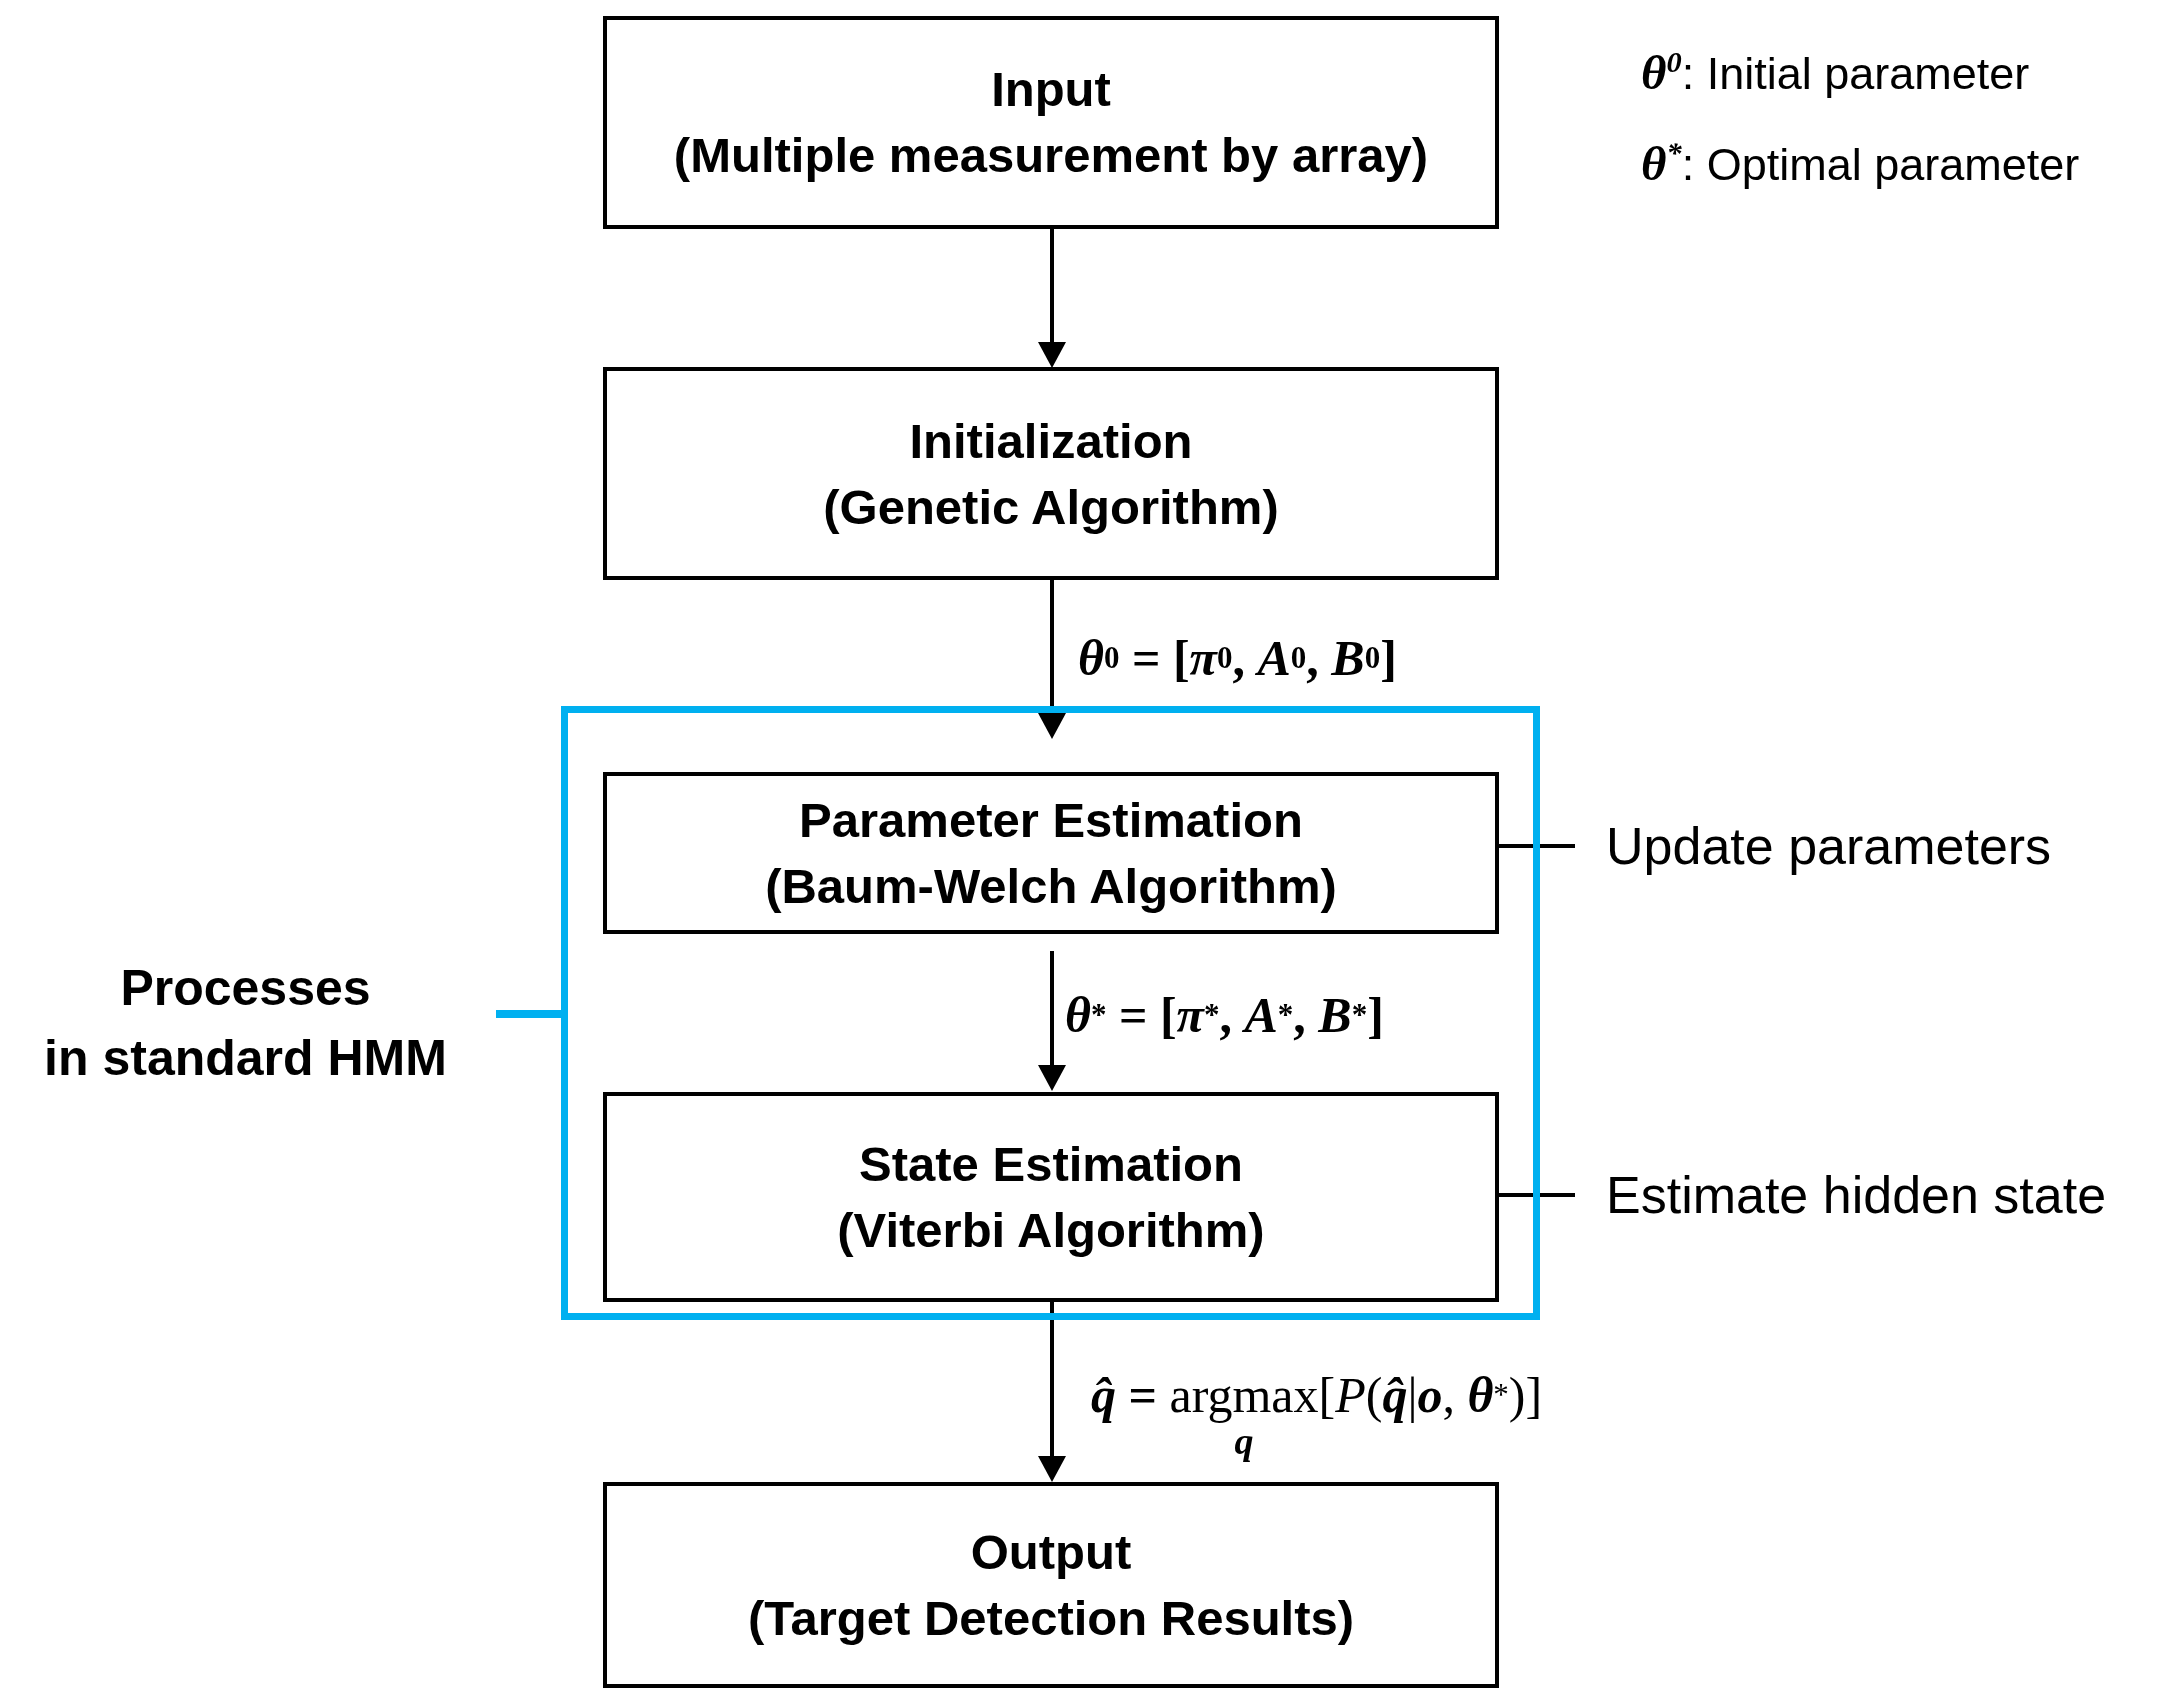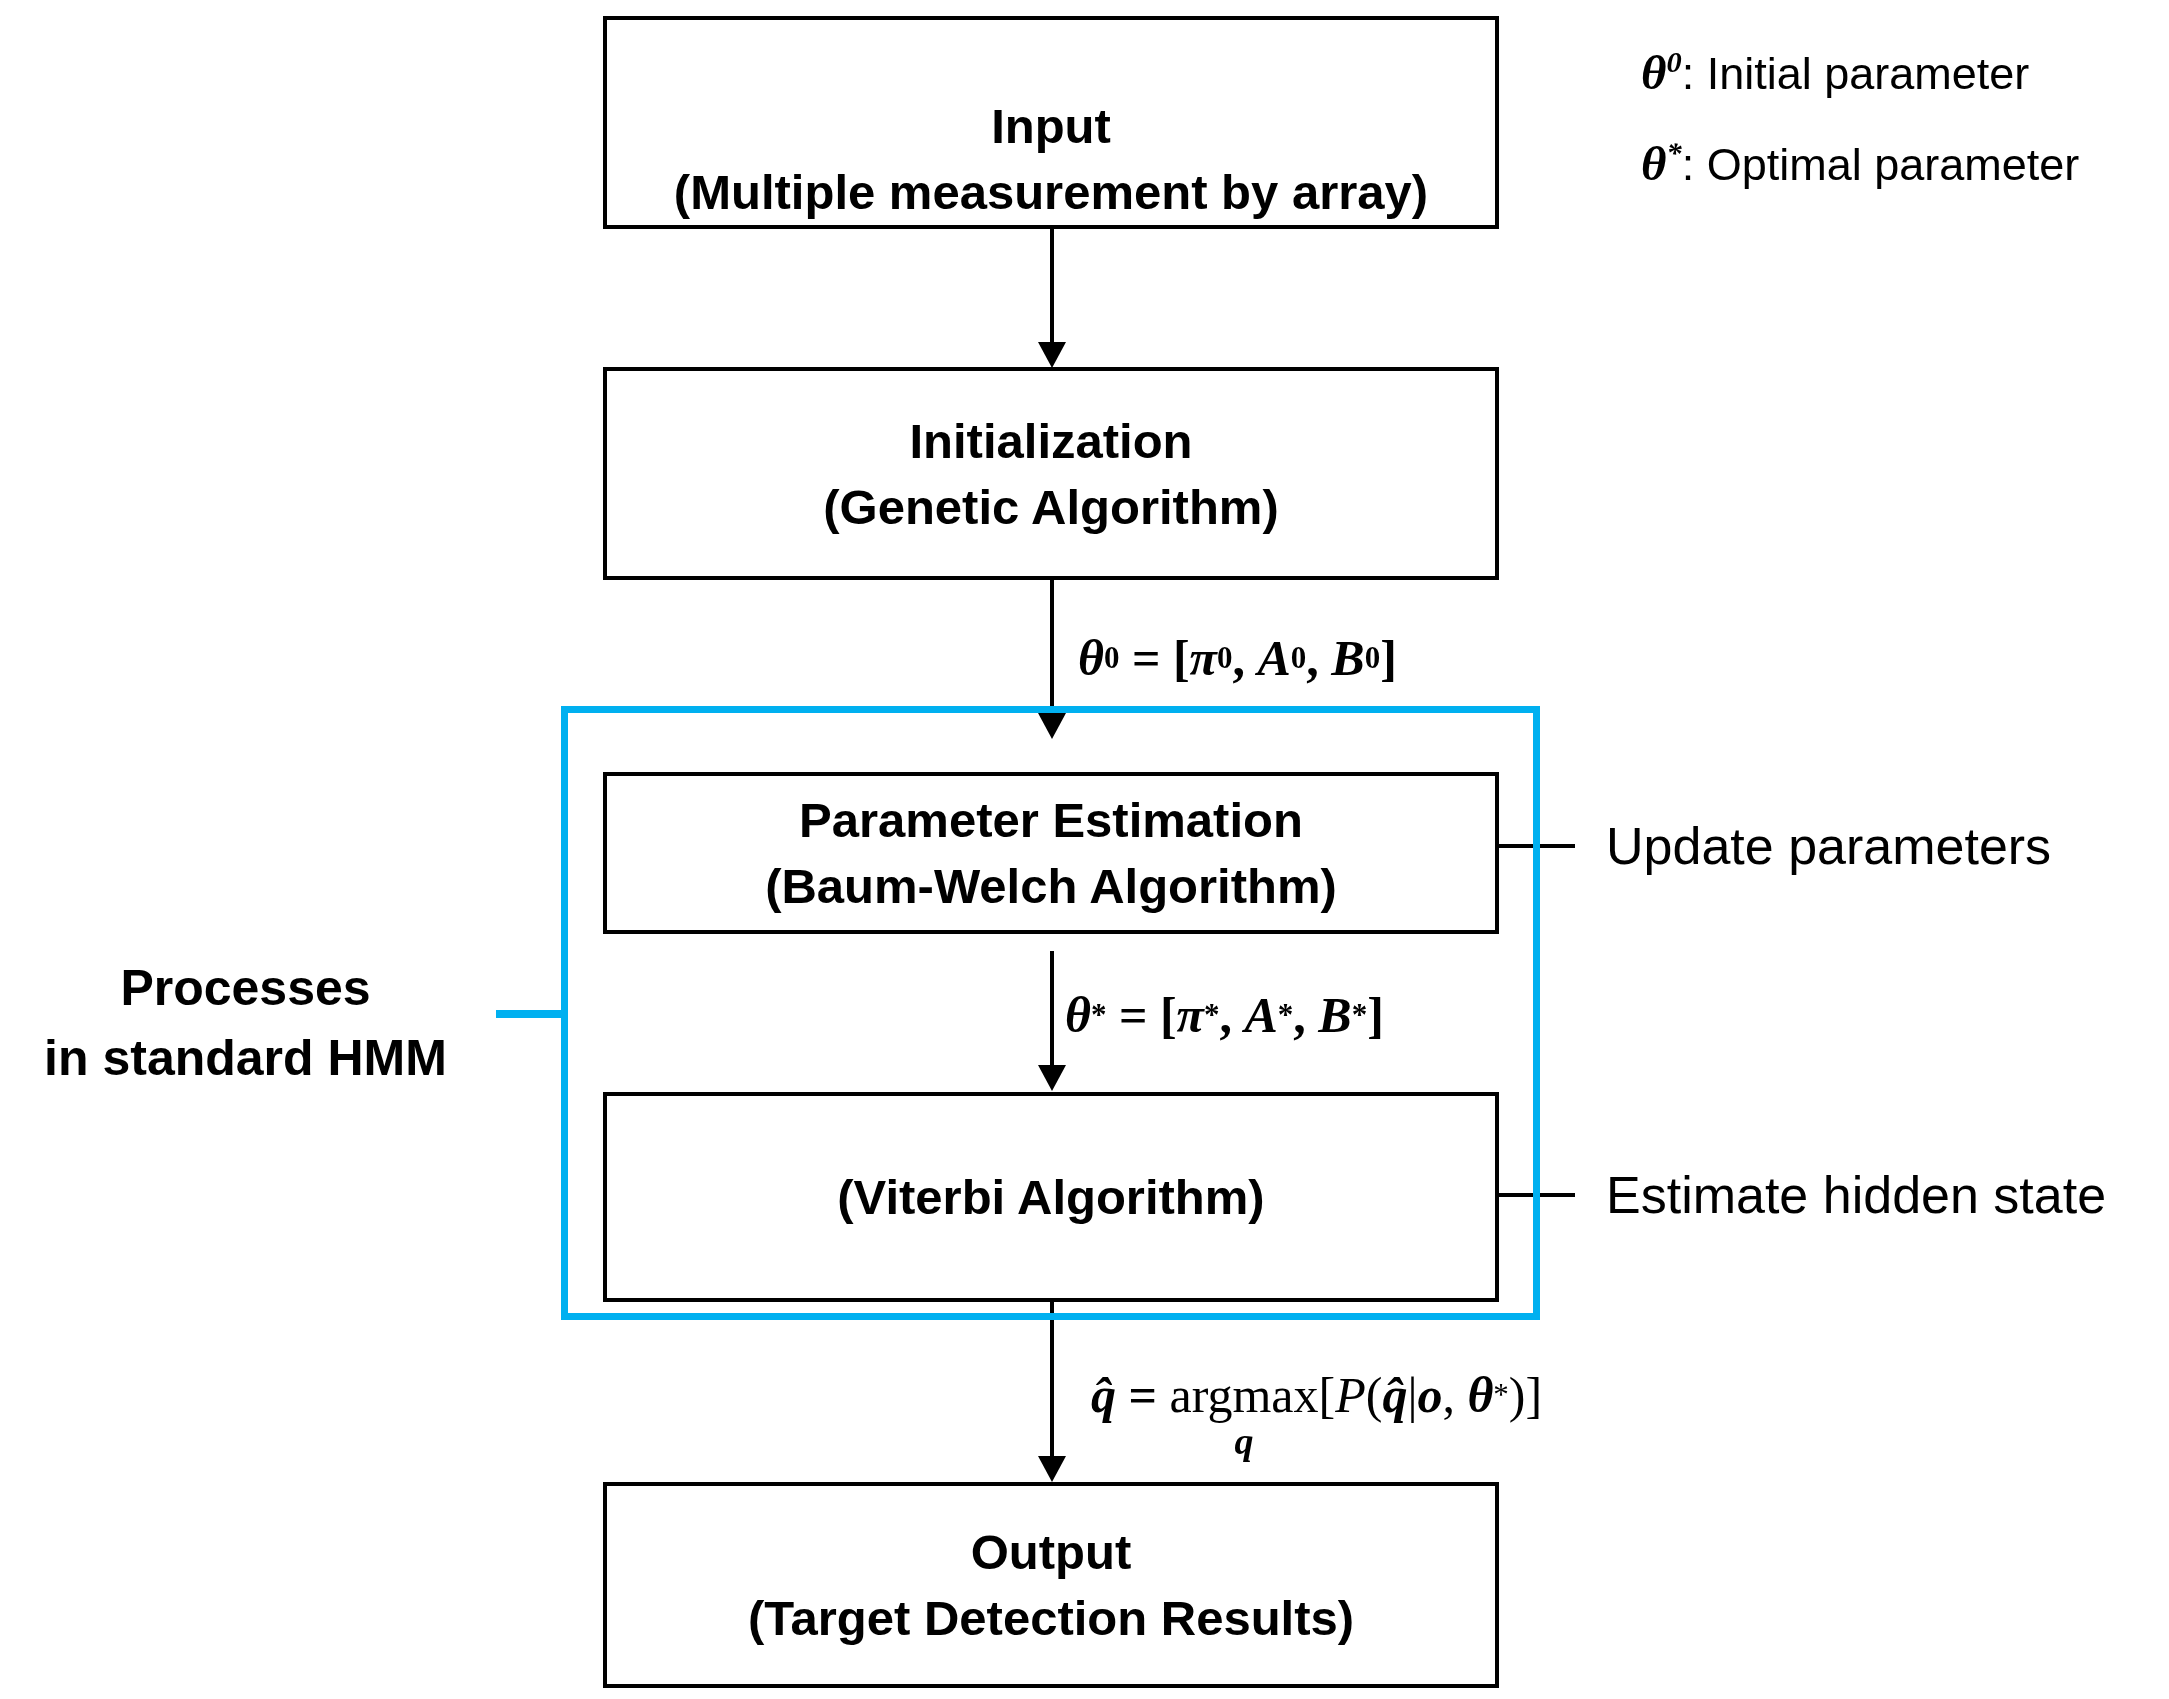--- a/index.html
+++ b/index.html
@@ -67,36 +67,37 @@
 </head>
 <body>
 
 <div class="legend-row" style="top:40px;">
   <span class="msym"><span>θ</span><span class="msup">0</span></span><span>: Initial parameter</span>
 </div>
 <div class="legend-row" style="top:131px;">
   <span class="msym"><span>θ</span><span class="msup">*</span></span><span>: Optimal parameter</span>
 </div>
 
-<div class="fbox" style="top:15.6px;height:213px;justify-content:flex-end;">
+<div class="fbox" style="top:15.6px;height:213px;">
   <div>Input</div>
   <div>(Multiple measurement by array)</div>
 </div>
 
 <div class="fbox" style="top:367px;height:213px;">
   <div>Initialization</div>
   <div>(Genetic Algorithm)</div>
 </div>
 
 <div class="fbox" style="top:772px;height:162px;">
   <div>Parameter Estimation</div>
   <div>(Baum-Welch Algorithm)</div>
 </div>
 
 <div class="fbox" style="top:1092px;height:210px;">
+  <div>State Estimation</div>
   <div>(Viterbi Algorithm)</div>
 </div>
 
 <div class="fbox" style="top:1482px;height:206px;">
   <div>Output</div>
   <div>(Target Detection Results)</div>
 </div>
 
 <div class="blue-frame"></div>
 

